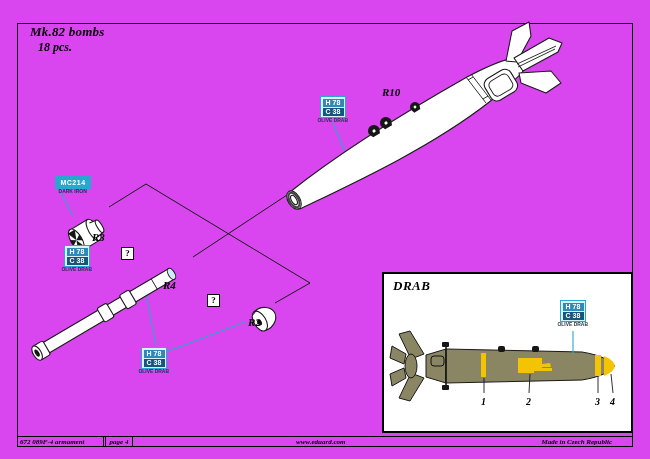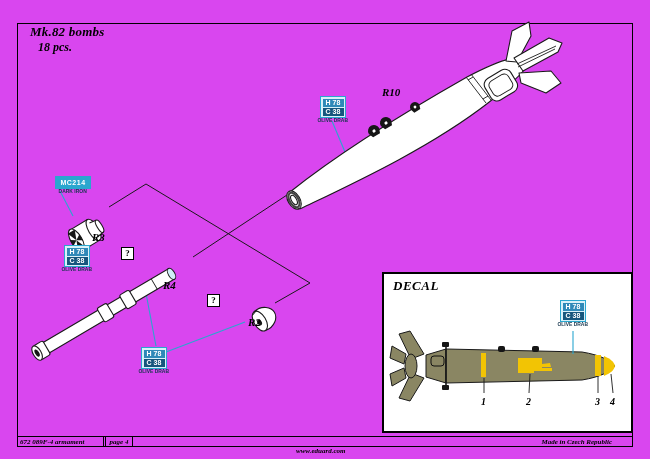--- a/index.html
+++ b/index.html
@@ -33,21 +33,21 @@
   .decal-title{position:absolute;left:9px;top:4px;font:italic 700 13px "Liberation Serif",serif;
         letter-spacing:.5px;}
   
   .footer{position:absolute;left:17px;top:436px;width:616px;height:11px;box-sizing:border-box;
         border-top:1px solid #000;display:flex;align-items:stretch;
         font:italic 700 7px "Liberation Serif",serif;}
   .footer .cell{display:flex;align-items:center;box-sizing:border-box;}
   .cell-cat{width:89px;padding-left:3px;border-right:3px double #000;}
   .cell-page{width:27px;justify-content:center;border-right:1px solid #000;}
   .cell-rest{flex:1;position:relative;}
-  .website{position:absolute;left:163px;top:9px;line-height:10px;}
+  .website{position:absolute;left:163px;top:0;line-height:10px;}
   .origin{position:absolute;right:21px;top:0;line-height:10px;}
   .ln{fill:none;stroke:#1a1a1a;stroke-width:1;}
   .cyan-line{fill:none;stroke:var(--callout-cyan,#2aa7cf);stroke-width:1.1;}
   .part{fill:#fff;stroke:#1a1a1a;stroke-width:1.1;stroke-linejoin:round;}
   .thin{fill:none;stroke:#1a1a1a;stroke-width:.9;}
   .dark{fill:#161616;stroke:none;}
   .olive{fill:var(--olive-drab,#8a8663);stroke:#1a1a1a;stroke-width:1;stroke-linejoin:round;}
   .yellow{fill:var(--decal-yellow,#f2c404);stroke:none;}
   .num{font:italic 700 10px "Liberation Serif",serif;fill:#000;}
 </style>
@@ -179,21 +179,21 @@
 
   <div class="callout" style="left:132px;top:347px;">
     <div class="callout-box">
       <span class="chip chip-h">H 78</span>
       <span class="chip chip-c">C 38</span>
     </div>
     <span class="callout-name">OLIVE DRAB</span>
   </div>
 
   <div class="decal-panel">
-    <span class="decal-title">DECAL</span>
+    <span class="decal-title">DRAB</span>
     <svg width="247" height="157" viewBox="0 0 247 157" style="left:0;top:0;">
 
       <g>
         <path class="olive" d="M40,80 L26,57 L15,60 L27,85 Z"></path>
         <path class="olive" d="M40,104 L26,127 L15,124 L27,99 Z"></path>
         <path class="olive" d="M22,80 L8,72 L6,84 L20,90 Z"></path>
         <path class="olive" d="M22,104 L8,112 L6,100 L20,94 Z"></path>
         <ellipse class="olive" cx="27" cy="92" rx="6" ry="12"></ellipse>
       </g>
 

